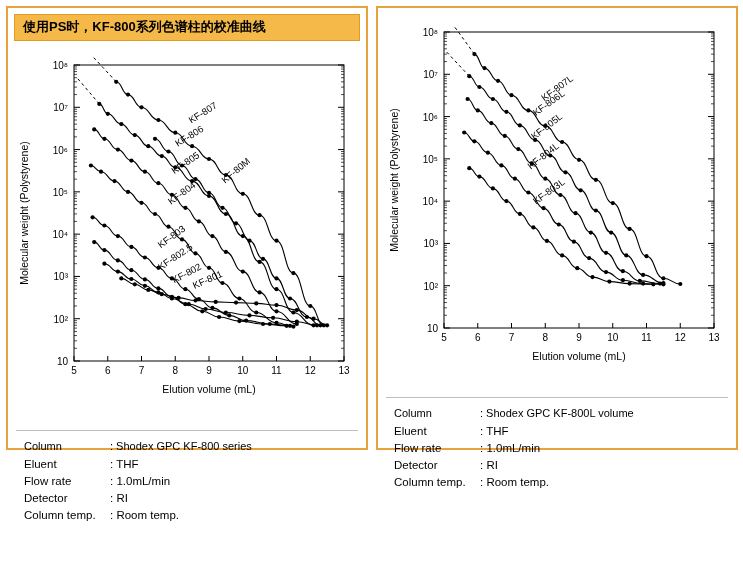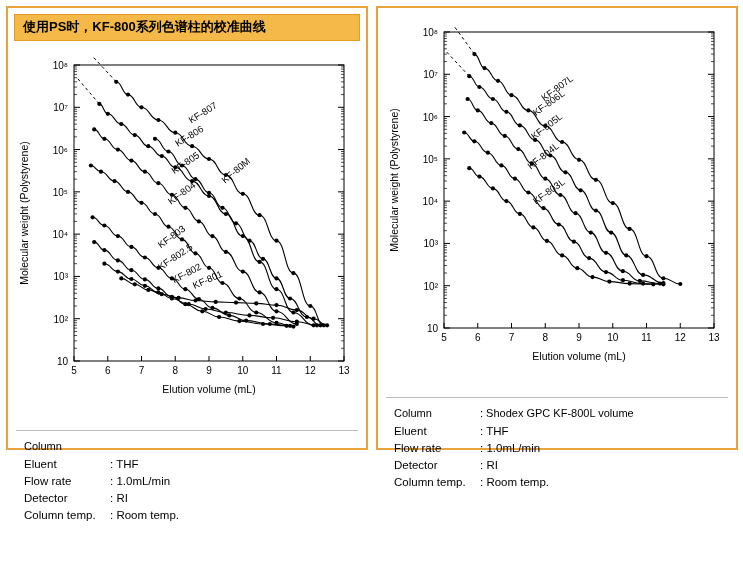--- a/index.html
+++ b/index.html
@@ -372,20 +372,21 @@
           <circle cx="278.0" cy="255.5" r="2.1" fill="#000"></circle>
           <circle cx="294.9" cy="274.0" r="2.1" fill="#000"></circle>
           <circle cx="308.4" cy="282.3" r="2.1" fill="#000"></circle>
           <text x="213" y="140.79911611921446" font-size="9.5" fill="#000" transform="rotate(-40 213 140.79911611921446)">KF-80M</text>
         </svg>
     </div>
     <div class="divider"></div>
     <div class="specs">
       <div class="spec-row first">
         <span class="spec-key">Column</span>
+        <span class="spec-val">: Shodex GPC KF-800 series</span>
       </div>
       <div class="spec-row">
         <span class="spec-key">Eluent</span>
         <span class="spec-val">: THF</span>
       </div>
       <div class="spec-row">
         <span class="spec-key">Flow rate</span>
         <span class="spec-val">: 1.0mL/min</span>
       </div>
       <div class="spec-row">

